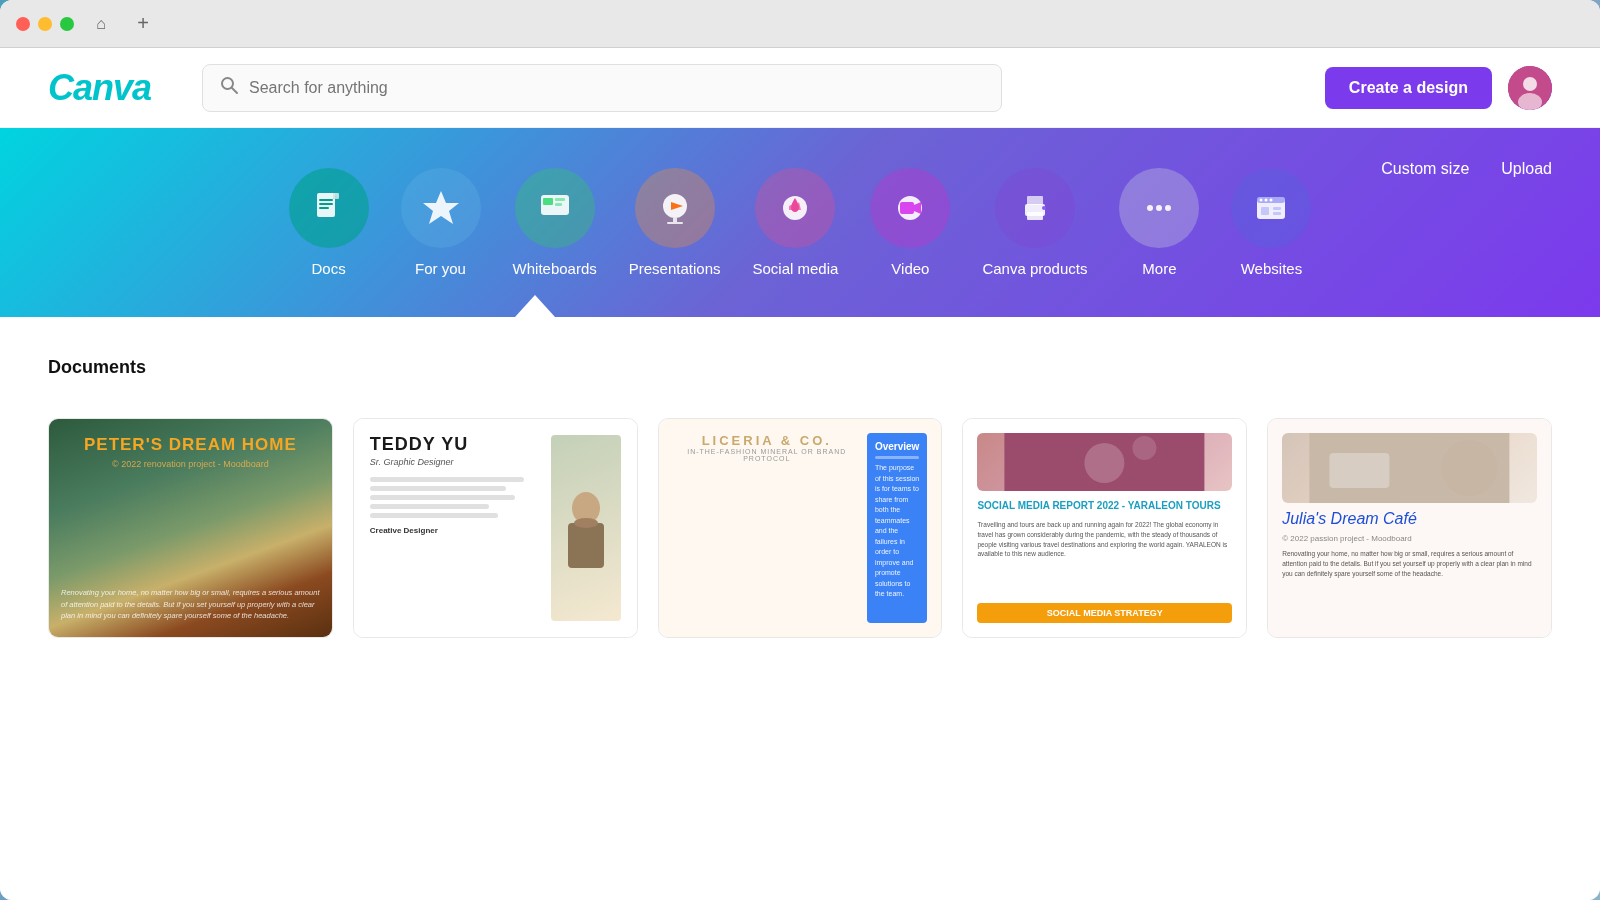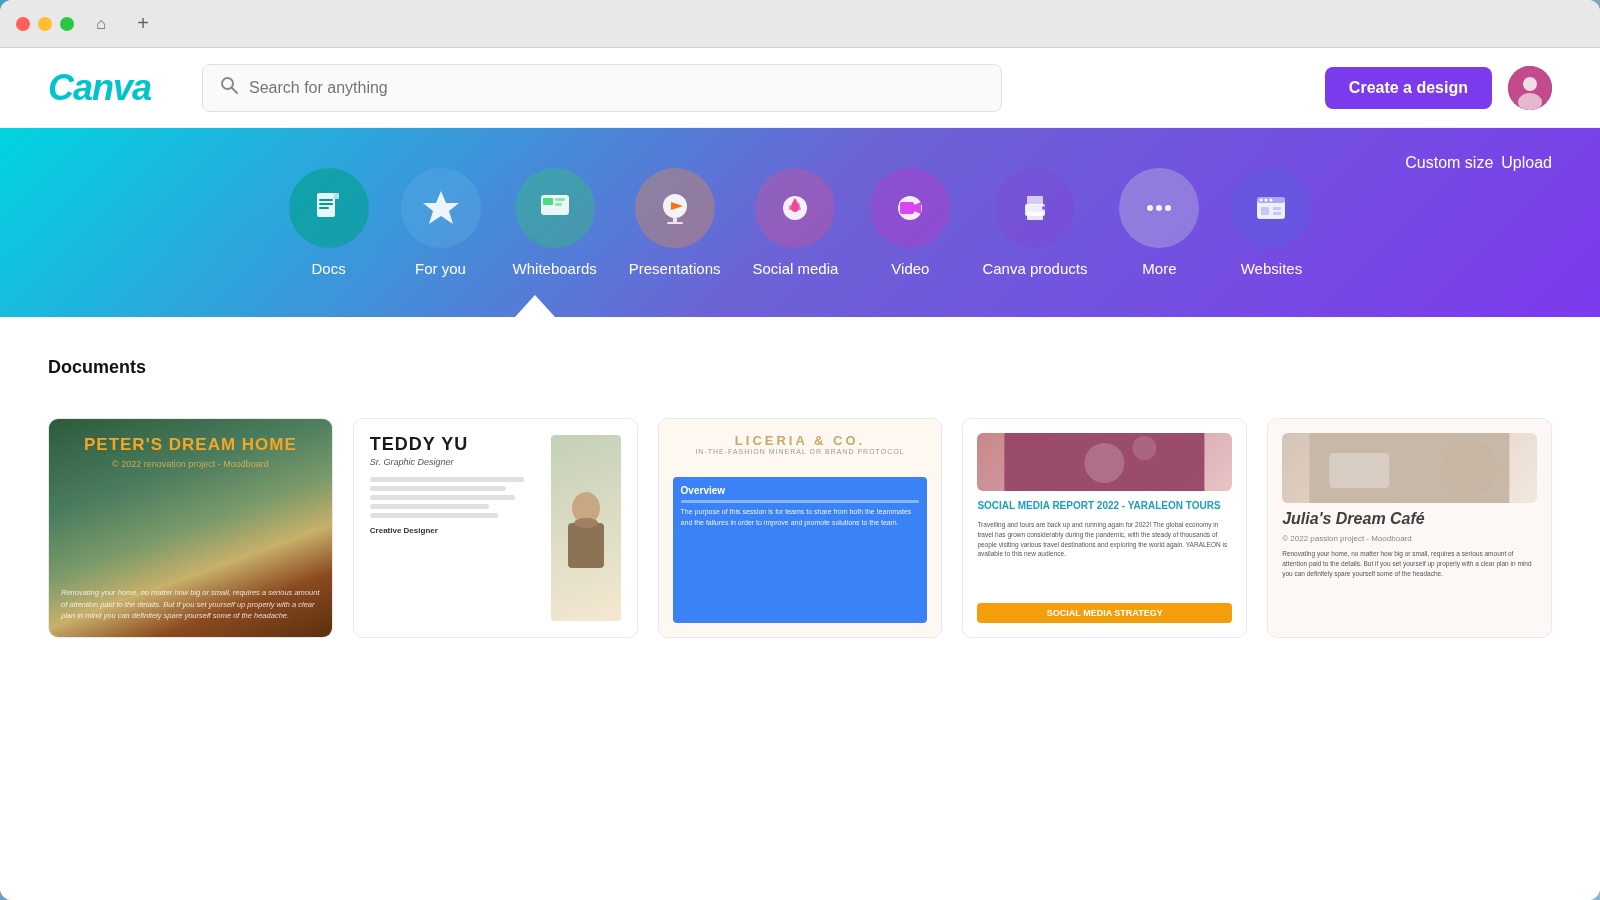--- a/index.html
+++ b/index.html
@@ -169,24 +169,24 @@
     
     .hero-banner {
       background: linear-gradient(135deg, #00d4e0 0%, #6c63d5 50%, #7c3aed 100%);
       padding: 40px 48px 0 48px;
       position: relative;
       margin: 0 0;
     }
 
     .hero-top-right {
       position: absolute;
-      top: 26px;
+      top: 32px;
       right: 48px;
       display: flex;
-      gap: 8px;
+      gap: 32px;
     }
 
     .hero-link {
       color: white;
       font-size: 16px;
       font-weight: 500;
       cursor: pointer;
       text-decoration: none;
     }
 
@@ -495,21 +495,21 @@
               <svg width="60" height="90" viewBox="0 0 60 90">
                 <ellipse cx="30" cy="25" rx="14" ry="16" fill="#c8a882"></ellipse>
                 <rect x="12" y="40" width="36" height="45" rx="4" fill="#8b7355"></rect>
                 <ellipse cx="30" cy="40" rx="12" ry="5" fill="#a08060"></ellipse>
               </svg>
             </div>
           </div>
         </div>
 
         <div class="doc-card">
-          <div style="width:100%;height:100%;background:#fff8f0;padding:14px;display:flex;flex-direction:column;gap:22px;">
+          <div style="width:100%;height:100%;background:#fff8f0;padding:14px;display:flex;flex-direction:row;gap:6px;">
             <div style="text-align:center;">
               <div style="font-size:13px;font-weight:700;color:#c9a96e;letter-spacing:3px;">LICERIA &amp; CO.</div>
               <div style="font-size:7px;color:#999;letter-spacing:1px;">IN-THE-FASHION MINERAL OR BRAND PROTOCOL</div>
             </div>
             <div style="background:#3b82f6;padding:8px;border-radius:4px;flex:1;">
               <div style="font-size:10px;font-weight:700;color:white;margin-bottom:4px;">Overview</div>
               <div style="height:3px;background:rgba(255,255,255,0.4);border-radius:2px;margin-bottom:4px;"></div>
               <div style="font-size:7px;color:rgba(255,255,255,0.9);line-height:1.5;">The purpose of this session is for teams to share from both the teammates and the failures in order to improve and promote solutions to the team.</div>
             </div>
           </div>
@@ -547,21 +547,21 @@
                   <linearGradient id="cardGrad5" x1="0" y1="0" x2="200" y2="70">
                     <stop offset="0%" stop-color="#c8b8a8"></stop>
                     <stop offset="50%" stop-color="#e8d4c4"></stop>
                     <stop offset="100%" stop-color="#f5ece4"></stop>
                   </linearGradient>
                 </defs>
                 <circle cx="160" cy="35" r="28" fill="rgba(200,180,160,0.5)"></circle>
                 <rect x="20" y="20" width="60" height="35" rx="4" fill="rgba(255,255,255,0.3)"></rect>
               </svg>
             </div>
-            <div style="font-size:16px;font-weight:700;color:#404040;font-style:italic;line-height:1.2;">Julia's Dream Café</div>
+            <div style="font-size:16px;font-weight:400;color:#1d4ed8;font-style:italic;line-height:1.2;">Julia's Dream Café</div>
             <div style="font-size:8px;color:#888;">© 2022 passion project - Moodboard</div>
             <div style="font-size:6.5px;color:#555;line-height:1.5;">Renovating your home, no matter how big or small, requires a serious amount of attention paid to the details. But if you set yourself up properly with a clear plan in mind you can definitely spare yourself some of the headache.</div>
           </div>
         </div>
 
       </div>
     </div>
 
   </div>
 </div>

